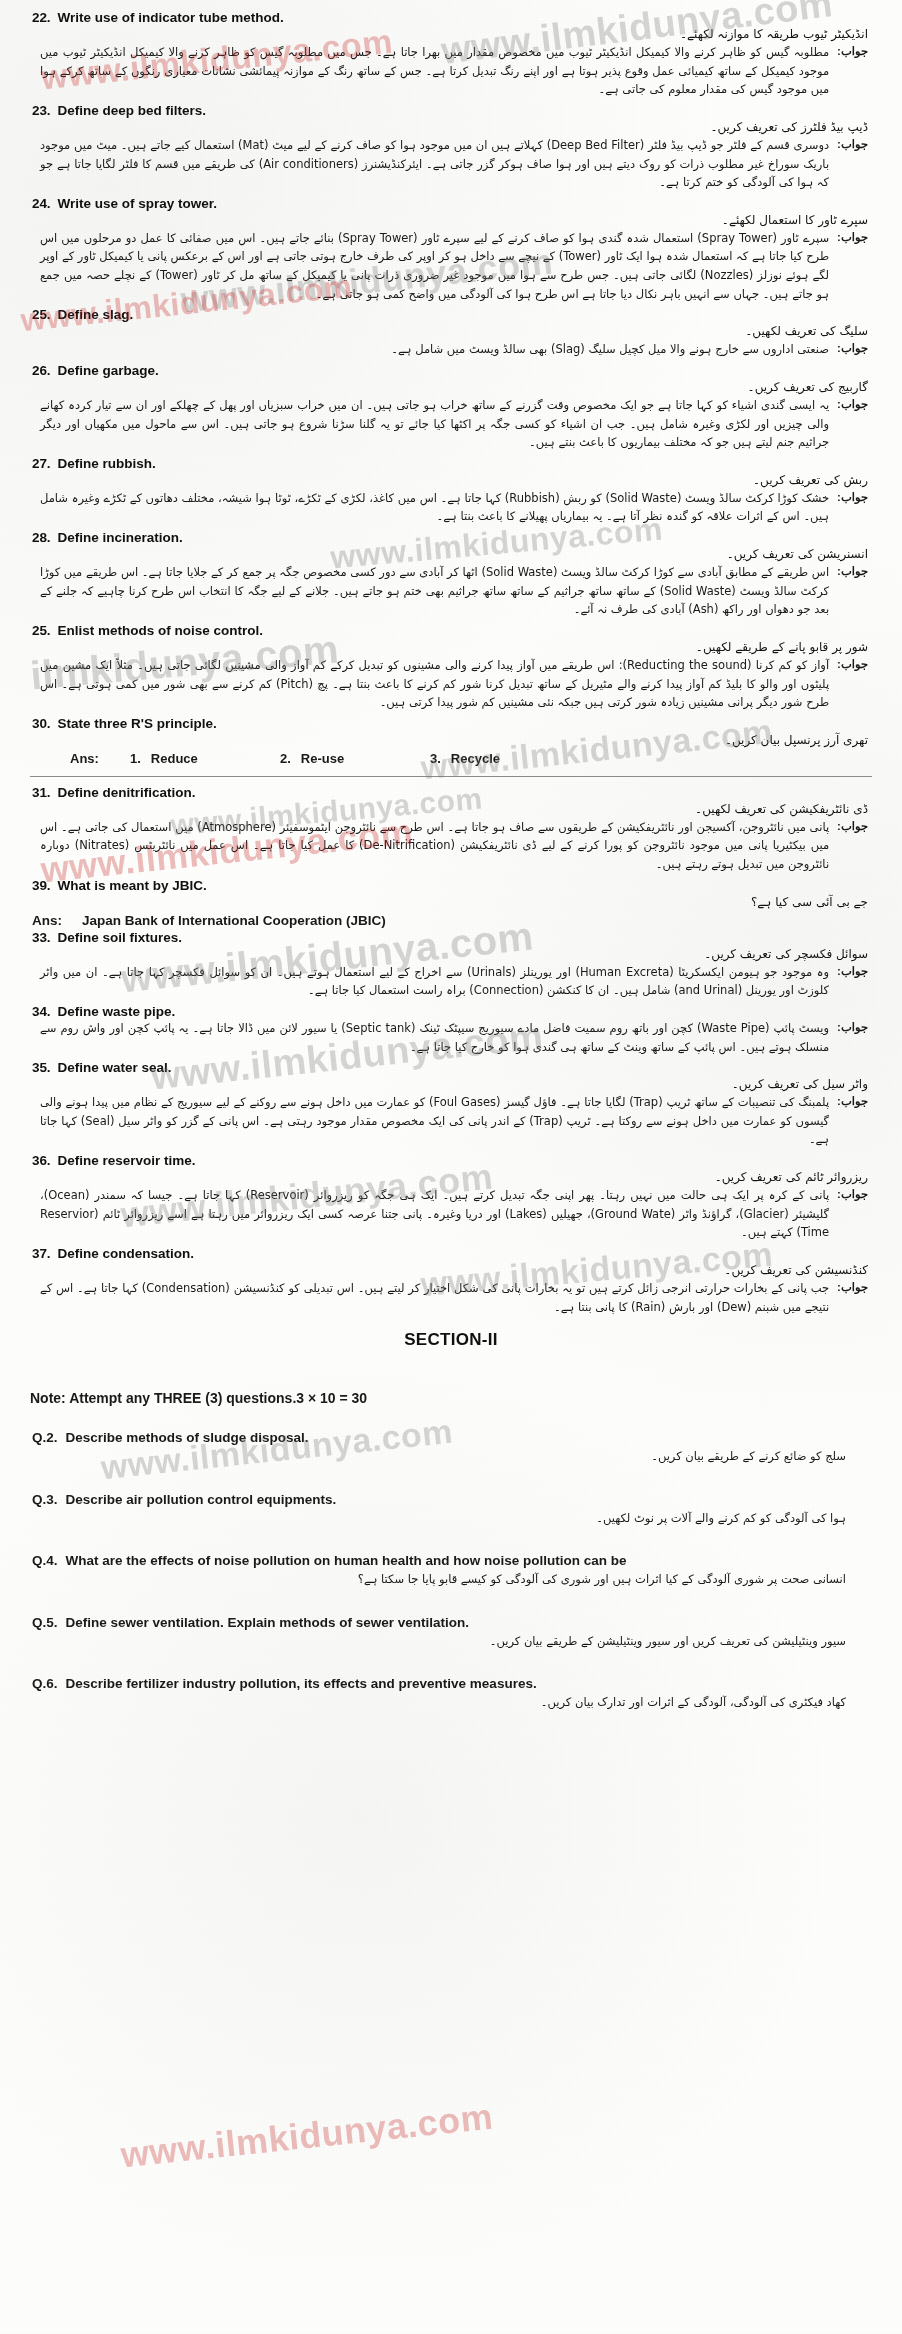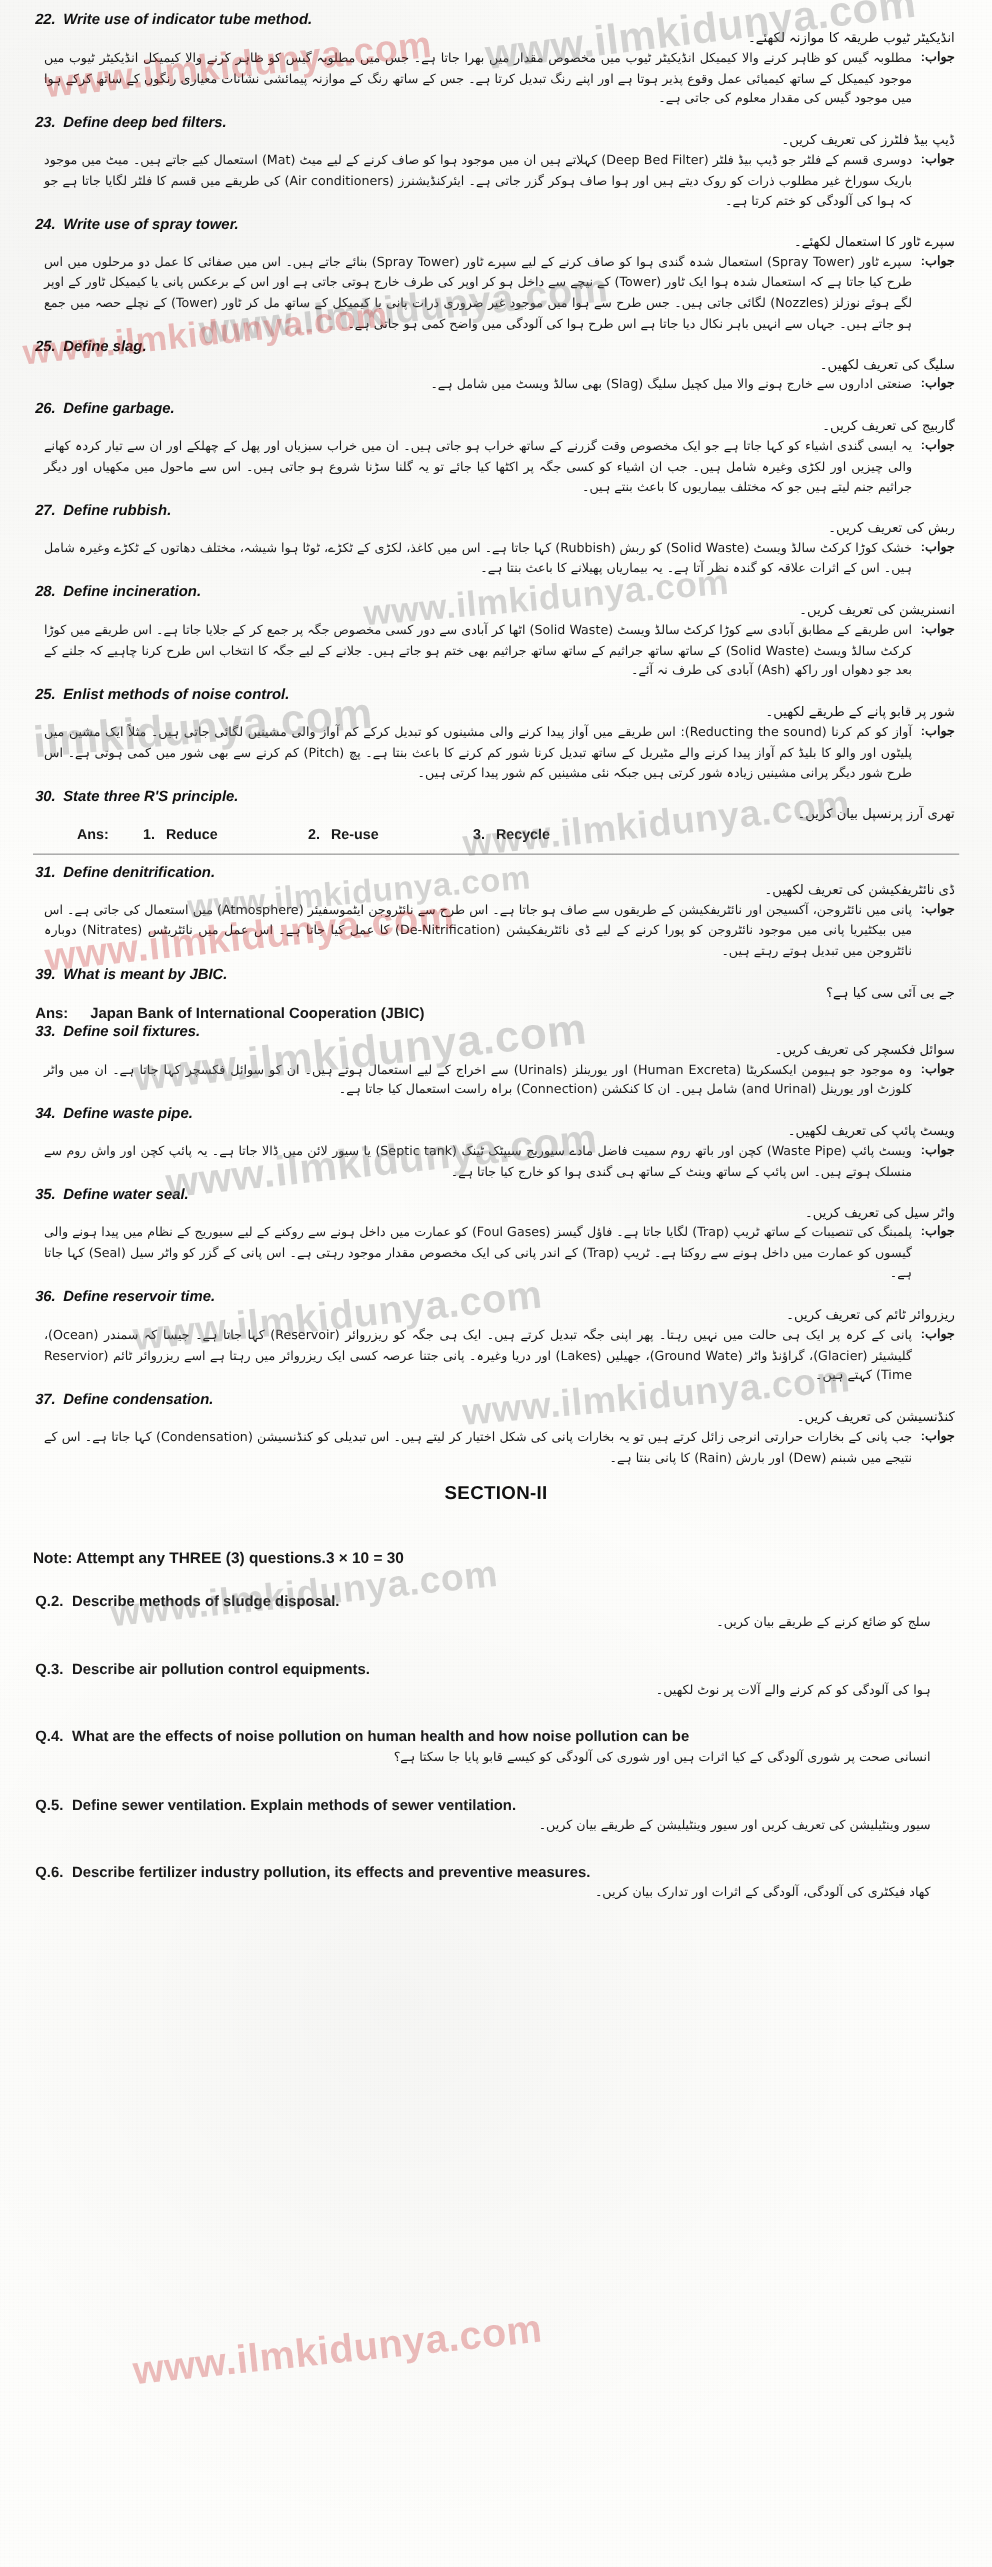--- a/index.html
+++ b/index.html
@@ -76,21 +76,20 @@
     font-family: "Liberation Sans", sans-serif;
     font-weight: bold;
     font-size: 13.5px;
     color: #111;
   }
   .qline {
     display: flex;
     align-items: flex-start;
     gap: 7px;
     padding-left: 6px;
-    font-style: italic;
   }
   .urdu-head {
     direction: rtl;
     text-align: right;
     font-family: "DejaVu Sans", sans-serif;
     font-size: 12px;
     padding: 0 8px 0 0;
     line-height: 1.5;
     color: #141414;
   }
@@ -375,21 +374,20 @@
       <span class="lbl">جواب:</span>
       <span class="body">وہ موجود جو ہیومن ایکسکریٹا (Human Excreta) اور یورینلز (Urinals) سے اخراج کے لیے استعمال ہوتے ہیں۔ ان کو سوائل فکسچر کہا جاتا ہے۔ ان میں واٹر کلوزٹ اور یورینل (and Urinal) شامل ہیں۔ ان کا کنکشن (Connection) براہ راست استعمال کیا جاتا ہے۔</span>
     </div>
   </div>
 
   <div class="qrow">
     <div class="qline">
       <span class="qnum">34.</span>
       <span class="qeng">Define waste pipe.</span>
     </div>
-    <div class="urdu-head">ویسٹ پائپ کی تعریف لکھیں۔</div>
     <div class="ansrow">
       <span class="lbl">جواب:</span>
       <span class="body">ویسٹ پائپ (Waste Pipe) کچن اور باتھ روم سمیت فاضل مادے سیوریج سیپٹک ٹینک (Septic tank) یا سیور لائن میں ڈالا جاتا ہے۔ یہ پائپ کچن اور واش روم سے منسلک ہوتے ہیں۔ اس پائپ کے ساتھ وینٹ کے ساتھ ہی گندی ہوا کو خارج کیا جاتا ہے۔</span>
     </div>
   </div>
 
   <div class="qrow">
     <div class="qline">
       <span class="qnum">35.</span>
       <span class="qeng">Define water seal.</span>

